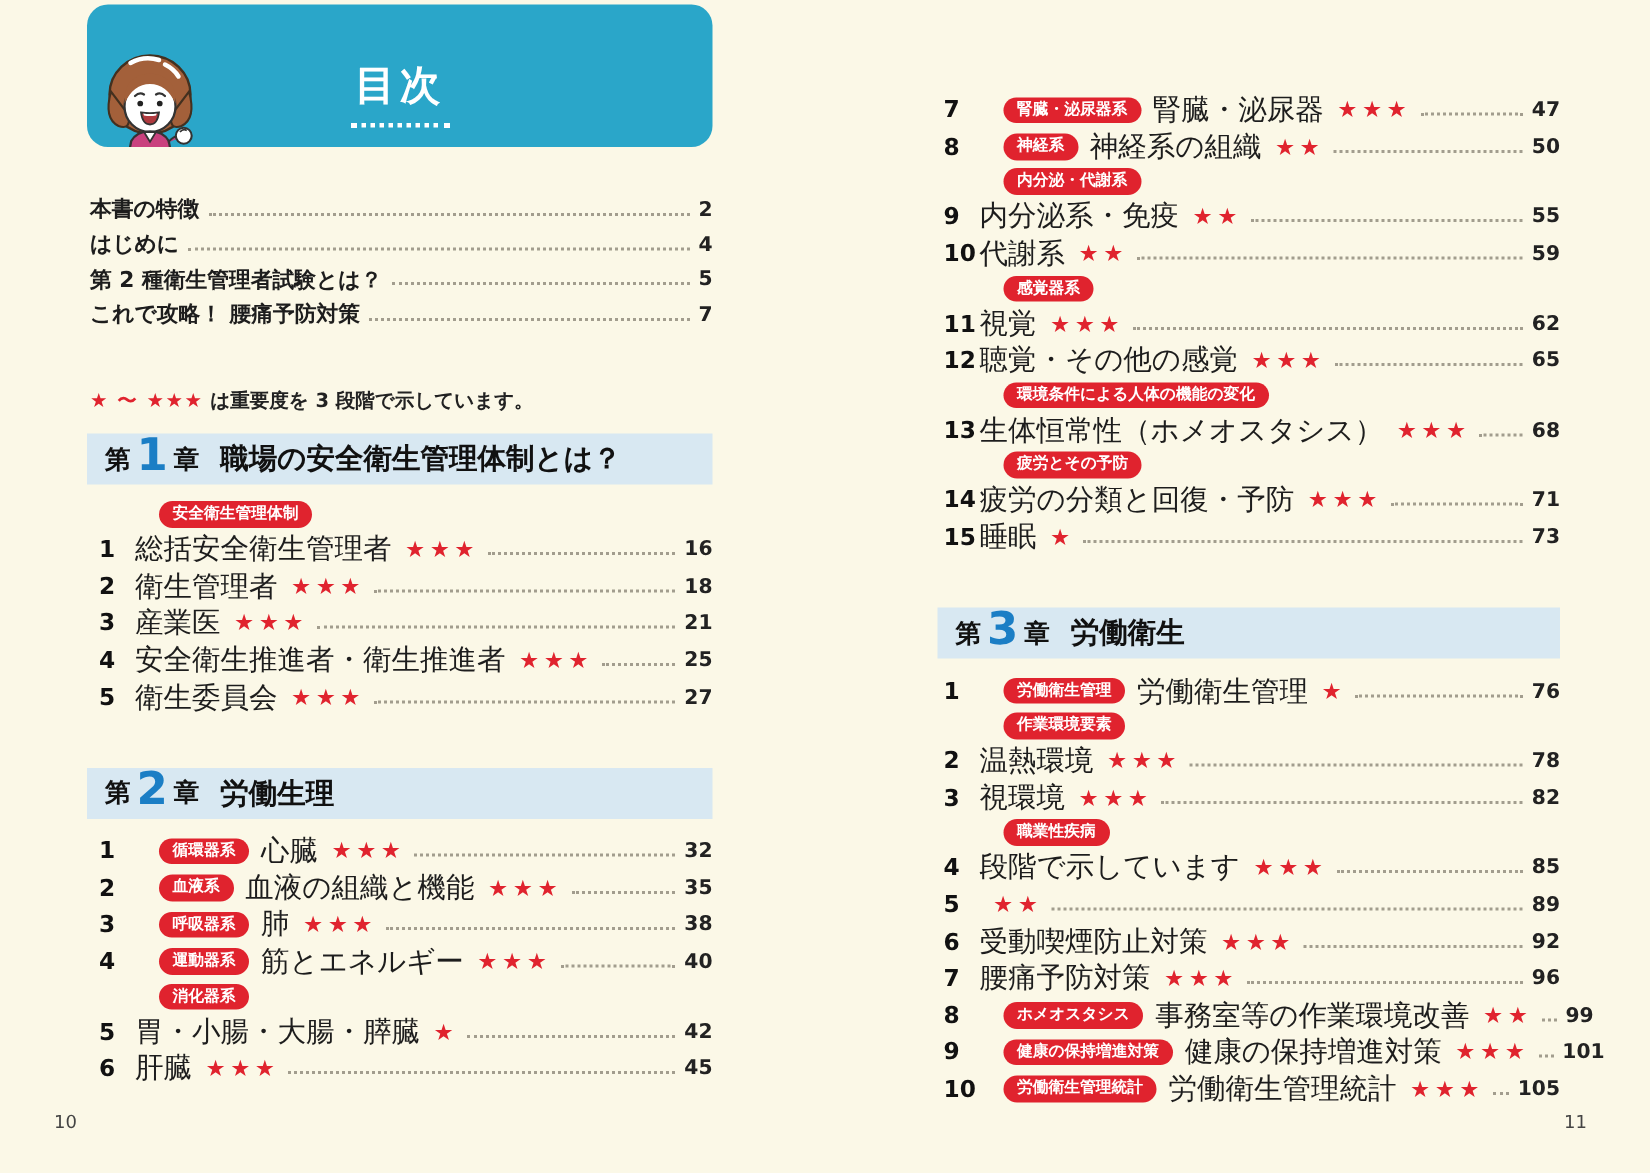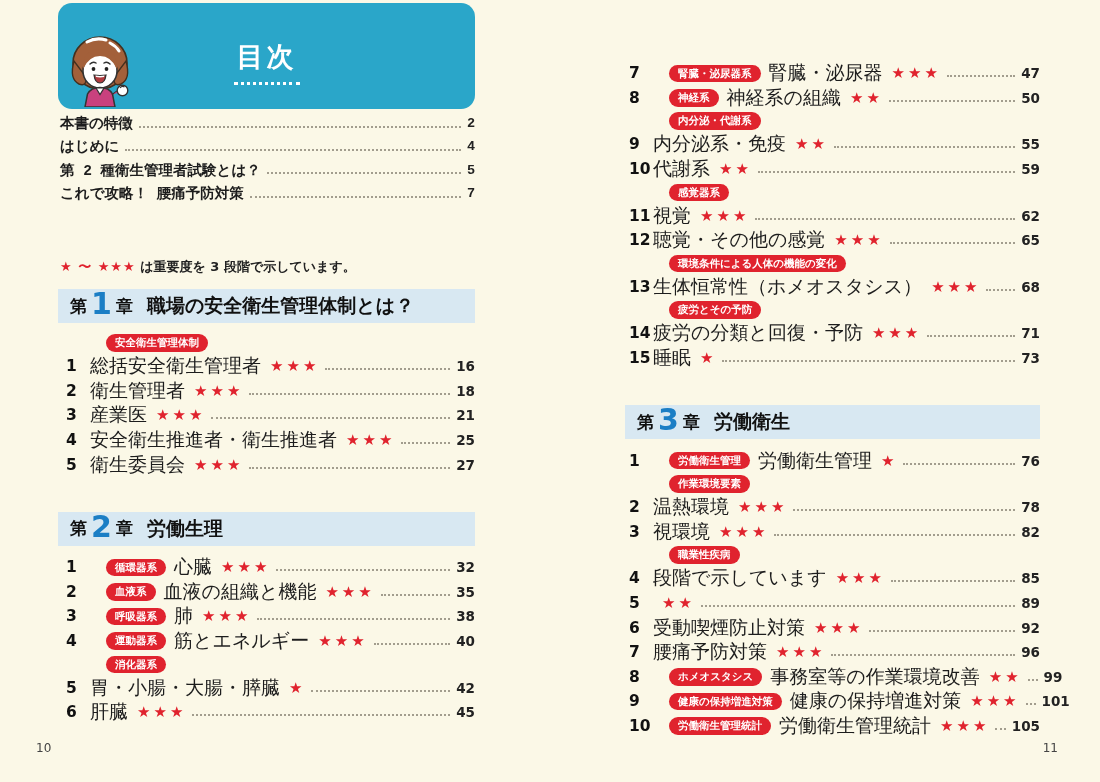--- a/index.html
+++ b/index.html
@@ -17,34 +17,34 @@
     background:var(--cream);
     font-family:"DejaVu Sans","Liberation Sans",sans-serif;
     color:var(--ink);
   }
   .page{position:absolute;top:0;}
   .page-left{left:58px;width:417px;height:782px;}
   .page-right{left:625px;width:415px;height:782px;}
 
   
   .toc-header{
-    position:absolute;left:0;top:3px;width:100%;height:106px;
+    position:absolute;left:0;top:3px;width:100%;height:95px;
     background:var(--teal);border-radius:14px;overflow:hidden;
   }
   .toc-title{
     color:#fff;font-weight:bold;font-size:27px;letter-spacing:3px;
     text-align:center;margin-top:36px;
   }
   .toc-title-dots{
     width:66px;margin:7px auto 0;border-bottom:3px dotted #fff;height:0;
   }
   .mascot{position:absolute;left:2px;top:26px;width:80px;height:78px;}
 
   
-  .front-matter{position:absolute;left:0;top:112px;width:100%;font-family:Liberation Mono, monospace;}
+  .front-matter{position:absolute;left:0;top:128px;width:100%;}
   .fm-row{display:flex;align-items:center;height:23.3px;padding-left:2px;}
   .fm-title{font-size:14.5px;font-weight:600;white-space:nowrap;}
 
   
   .note{position:absolute;left:2px;top:258px;font-size:13px;white-space:nowrap;text-align:center;}
   .note .note-stars{color:var(--red);font-weight:bold;letter-spacing:1px;}
   .note .note-text{color:#222;font-weight:600;}
 
   
   .sections{position:absolute;left:0;width:100%;}

